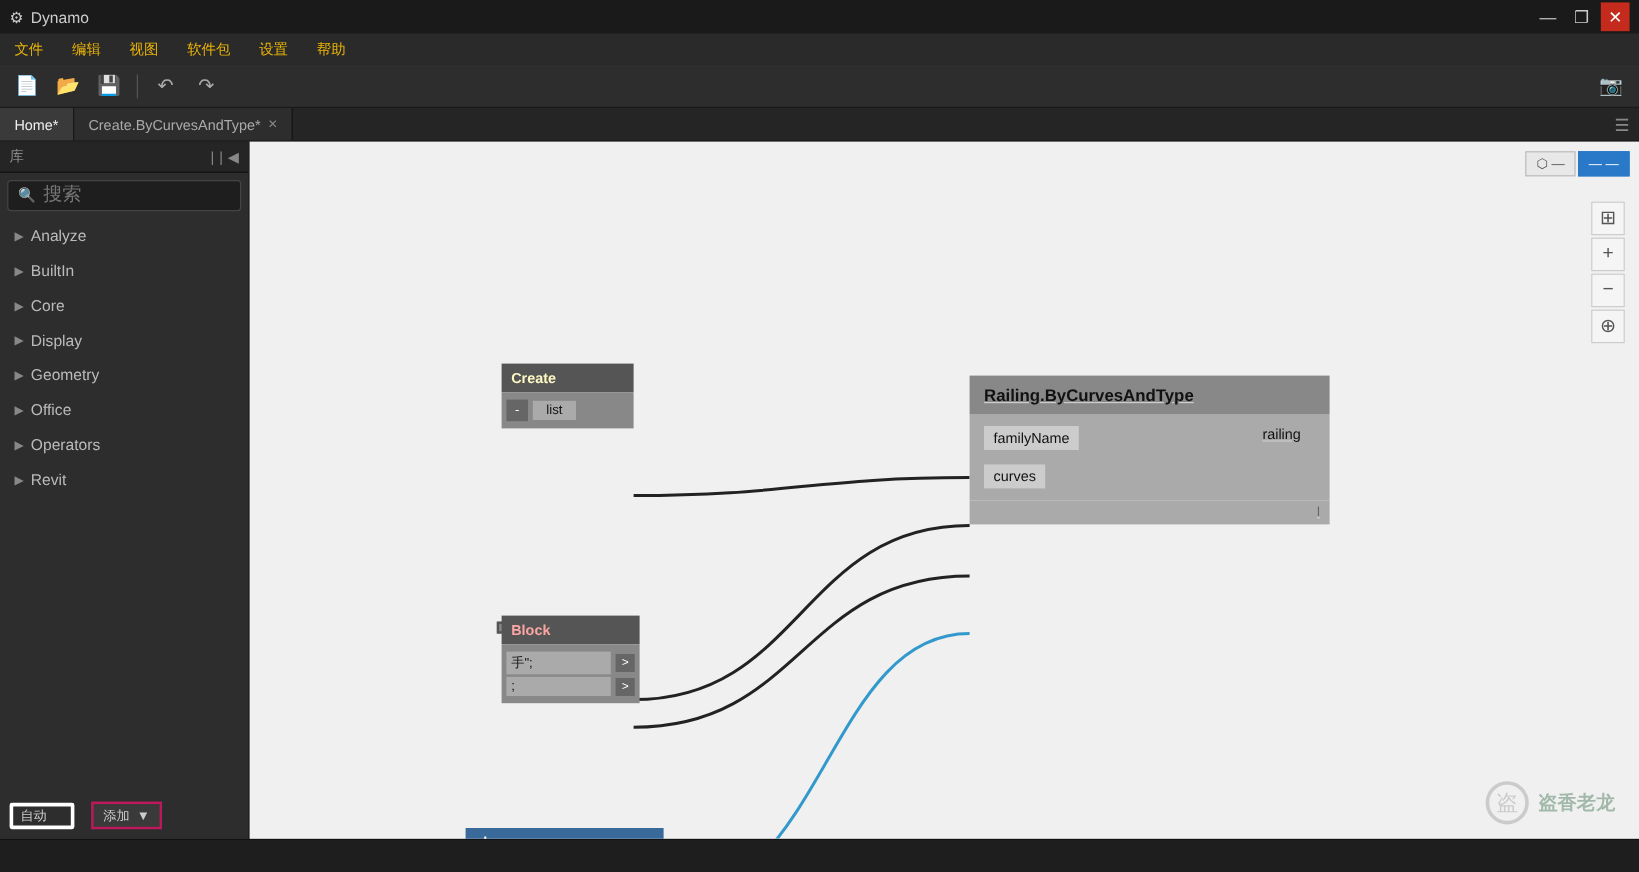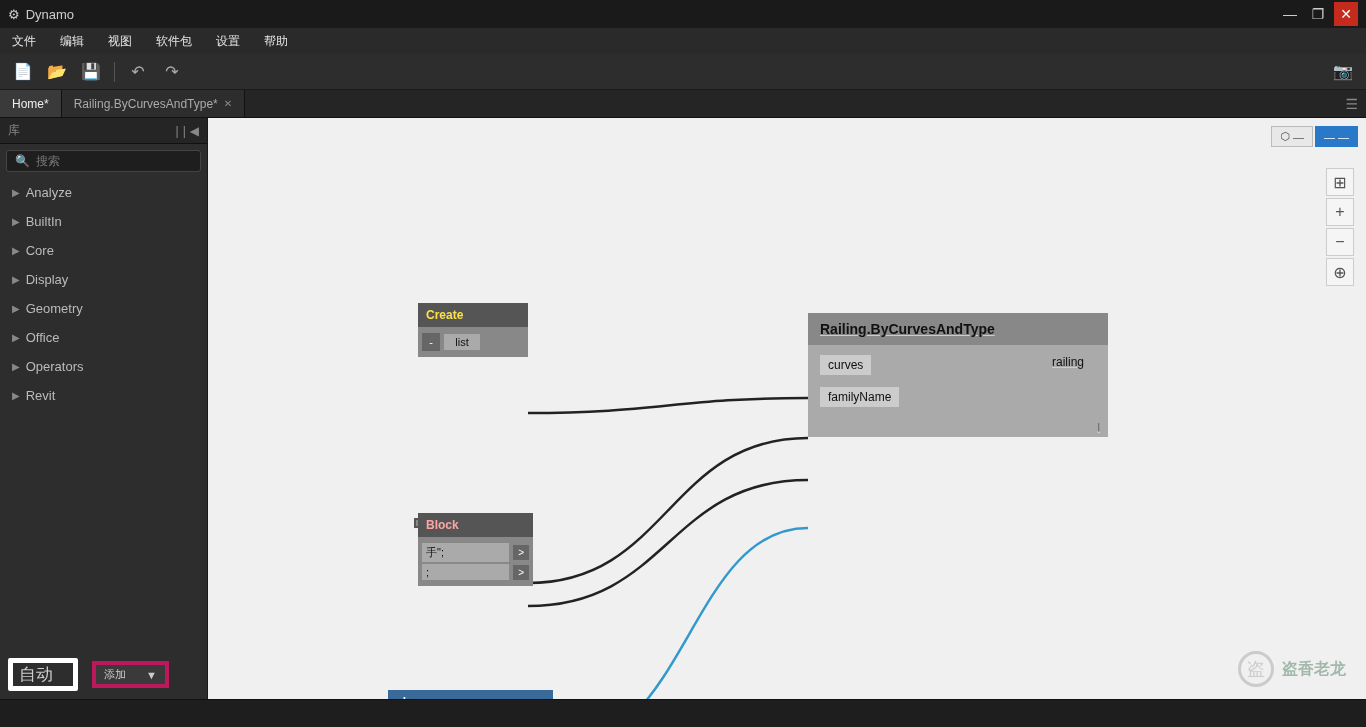--- a/index.html
+++ b/index.html
@@ -24,21 +24,21 @@
 
     
     #menubar {
       height: 26px;
       background: #2a2a2a;
       display: flex;
       align-items: center;
       padding: 0 8px;
       gap: 16px;
     }
-    .menu-item { font-size: 12px; color: #e5e5e5; cursor: pointer; padding: 2px 4px; }
+    .menu-item { font-size: 12px; color: #eab308; cursor: pointer; padding: 2px 4px; }
 
     
     #toolbar {
       height: 36px;
       background: #2d2d2d;
       display: flex;
       align-items: center;
       padding: 0 8px;
       gap: 4px;
       border-bottom: 1px solid #1a1a1a;
@@ -94,21 +94,21 @@
       margin: 6px;
       background: #1e1e1e;
       border: 1px solid #444;
       border-radius: 3px;
       display: flex;
       align-items: center;
       padding: 3px 8px;
       gap: 6px;
     }
     #search-box input {
-      background: none; border: none; color: #ccc; font-size: 12px; outline: none; flex: 1; width: 100%;
+      background: none; border: none; color: #ccc; font-size: 16px; outline: none; flex: 1; width: 100%;
     }
     #search-box .search-icon { color: #888; font-size: 12px; }
 
     .nav-item {
       display: flex; align-items: center; padding: 7px 12px; font-size: 13px; color: #bbb;
       cursor: pointer; gap: 6px;
     }
     .nav-arrow { font-size: 10px; color: #888; }
 
     
@@ -116,27 +116,27 @@
       height: 28px;
       background: #1e1e1e;
       display: flex;
       align-items: center;
       padding: 0 8px;
       font-size: 12px;
       color: #888;
       border-top: 1px solid #111;
     }
     .auto-select {
-      background: #2d2d2d; border: 5px solid #ffffff; color: #ccc; font-size: 17px;
+      background: #2d2d2d; border: 3px solid #ffffff; color: #ccc; font-size: 11px;
       padding: 2px 20px 2px 6px; appearance: none; cursor: pointer; outline: none;
       border-radius: 2px;
     }
     #add-btn {
-      margin-left: 8px; background: #3a3a3a; border: 4px solid #be185d; color: #ccc;
-      font-size: 11px; padding: 2px 8px; cursor: pointer; display: flex; align-items: center; gap: 20px;
+      margin-left: 8px; background: #3a3a3a; border: 2px solid #be185d; color: #ccc;
+      font-size: 11px; padding: 2px 8px; cursor: pointer; display: flex; align-items: center; gap: 6px;
     }
 
     
     #canvas {
       flex: 1;
       background: #f0f0f0;
       position: relative;
       overflow: hidden;
     }
 
@@ -148,21 +148,21 @@
     }
 
     
     #node-list {
       left: 210px;
       top: 185px;
       width: 110px;
     }
     .node-header {
       background: #555;
-      color: #fde047;
+      color: #fef9c3;
       font-size: 12px;
       padding: 5px 8px;
       font-weight: 600;
       display: flex;
       align-items: center;
       justify-content: space-between;
     }
     .node-body {
       background: #888;
       padding: 4px;
@@ -371,21 +371,21 @@
   <button class="toolbar-btn">↷</button>
   <div style="flex:1"></div>
   <button class="toolbar-btn">📷</button>
 </div>
 
 <div id="tabbar">
   <div class="tab active">
     <span>Home*</span>
   </div>
   <div class="tab">
-    <span>Railing.ByCurvesAndType*</span>
+    <span>Create.ByCurvesAndType*</span>
     <span class="tab-close">✕</span>
   </div>
   <div id="tabbar-end"></div>
   <div id="tabbar-settings">☰</div>
 </div>
 
 <div id="main" style="height: calc(727px - 28px - 26px - 36px - 28px - 28px);">
 
   <div id="sidebar">
     <div id="sidebar-header">
@@ -474,24 +474,24 @@
           <div style="position:absolute;right:104px;top:215px;width:10px;height:10px;background:#888;border:2px solid #555;border-radius:50;"></div>
         </div>
       </div>
     </div>
 
     <div class="node" id="node-railing" style="left:600px;top:195px;width:300px;text-decoration:underline;">
       <div class="railing-header" style="background:#888;color:#111;font-size:14px;font-weight:700;padding:8px 12px;">Railing.ByCurvesAndType</div>
       <div class="railing-body">
         <div class="railing-inputs">
           <div class="railing-input-row">
-            <span class="bg">curves</span>
+            <span class="bg">familyName</span>
           </div>
           <div class="railing-input-row">
-            <span class="bg">familyName</span>
+            <span class="bg">curves</span>
           </div>
         </div>
         <div class="railing-outputs">
           <div class="railing-output-row">
             <span>railing</span>
           </div>
         </div>
       </div>
       <div class="railing-footer">
         <span>l</span>

